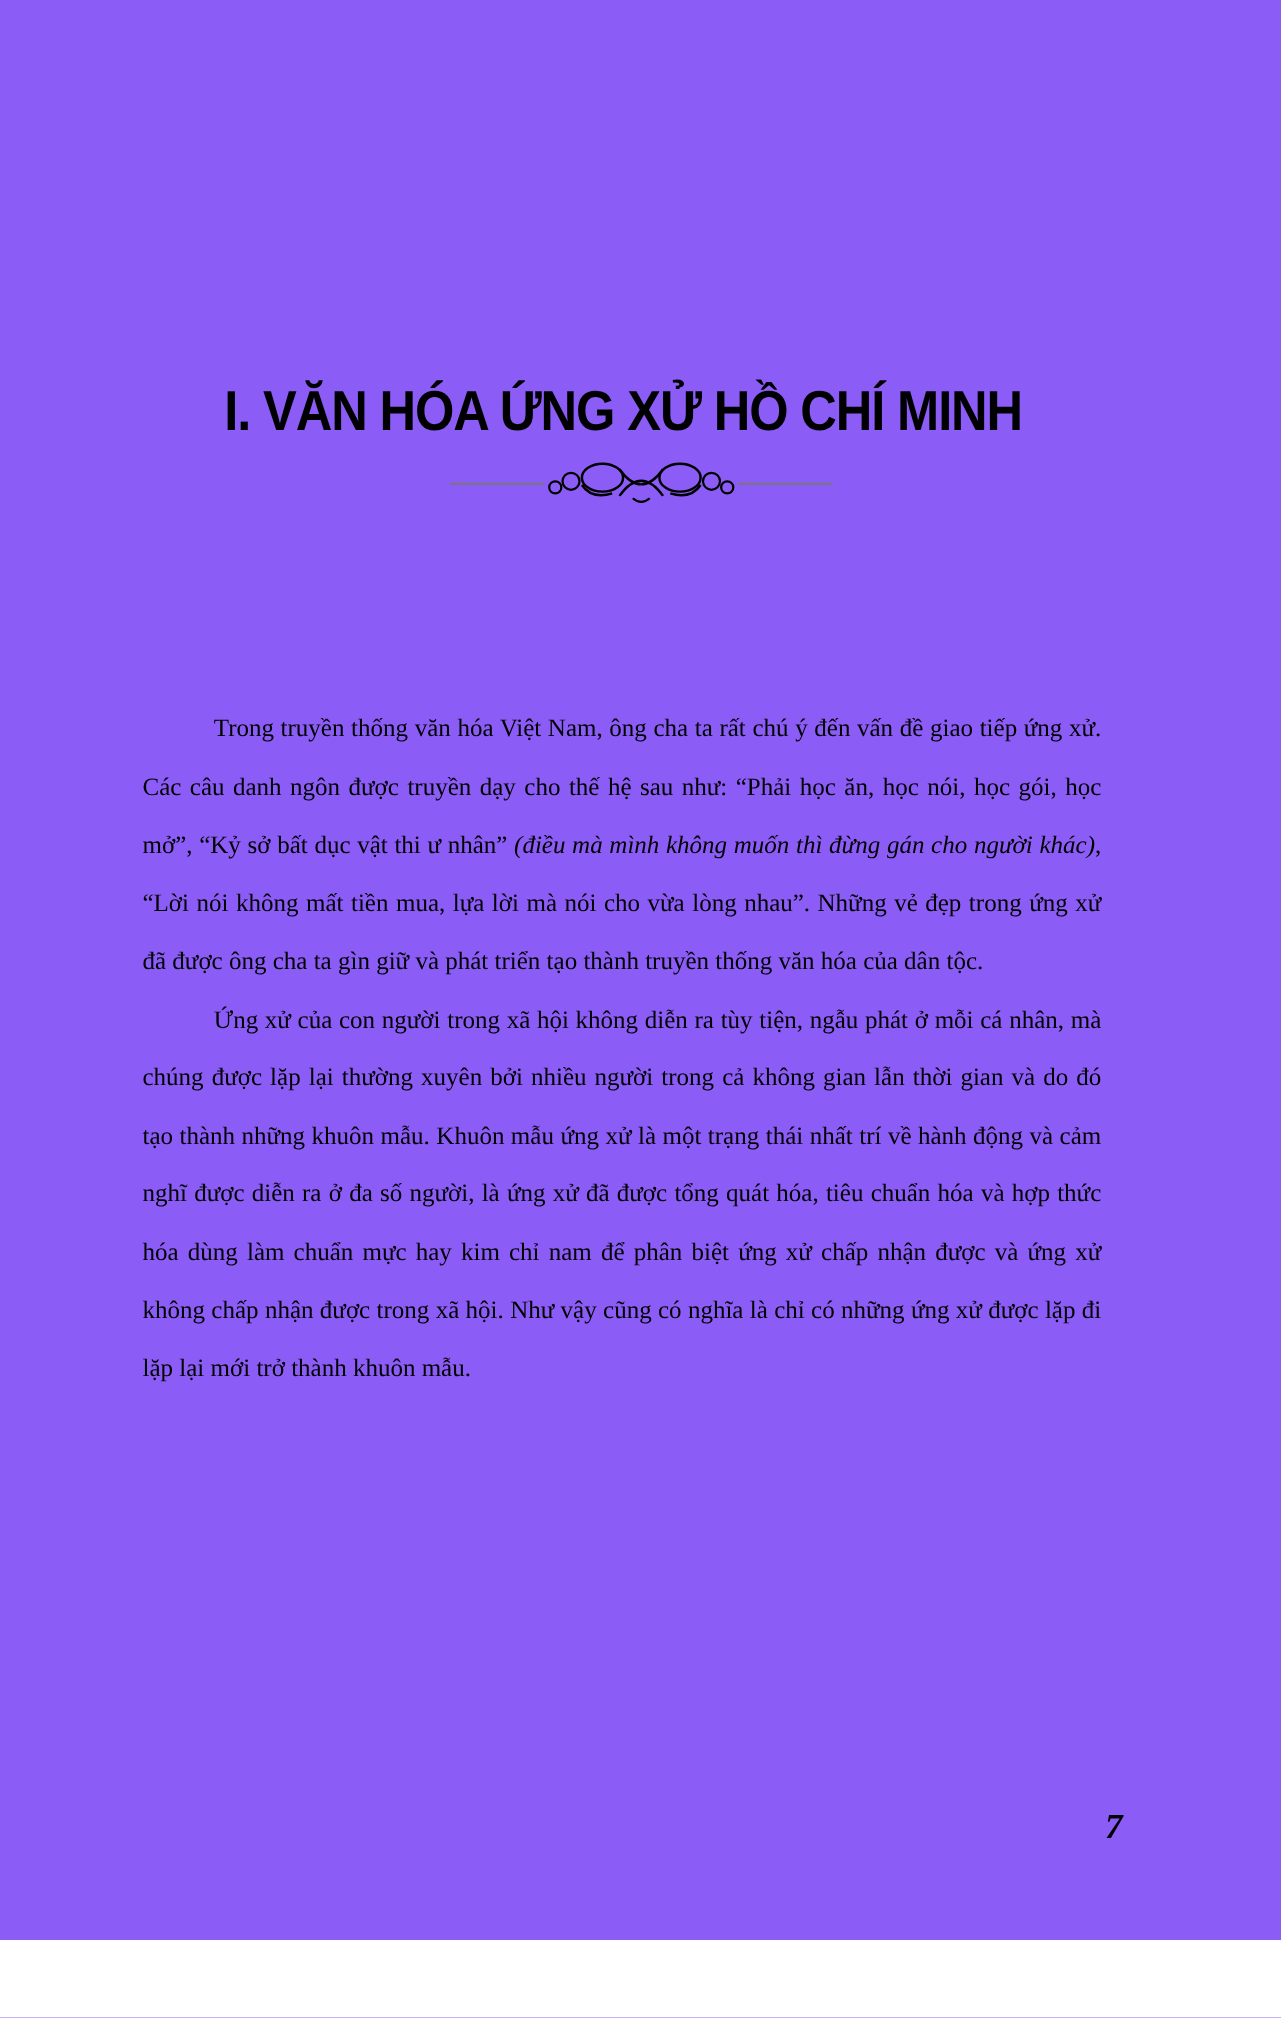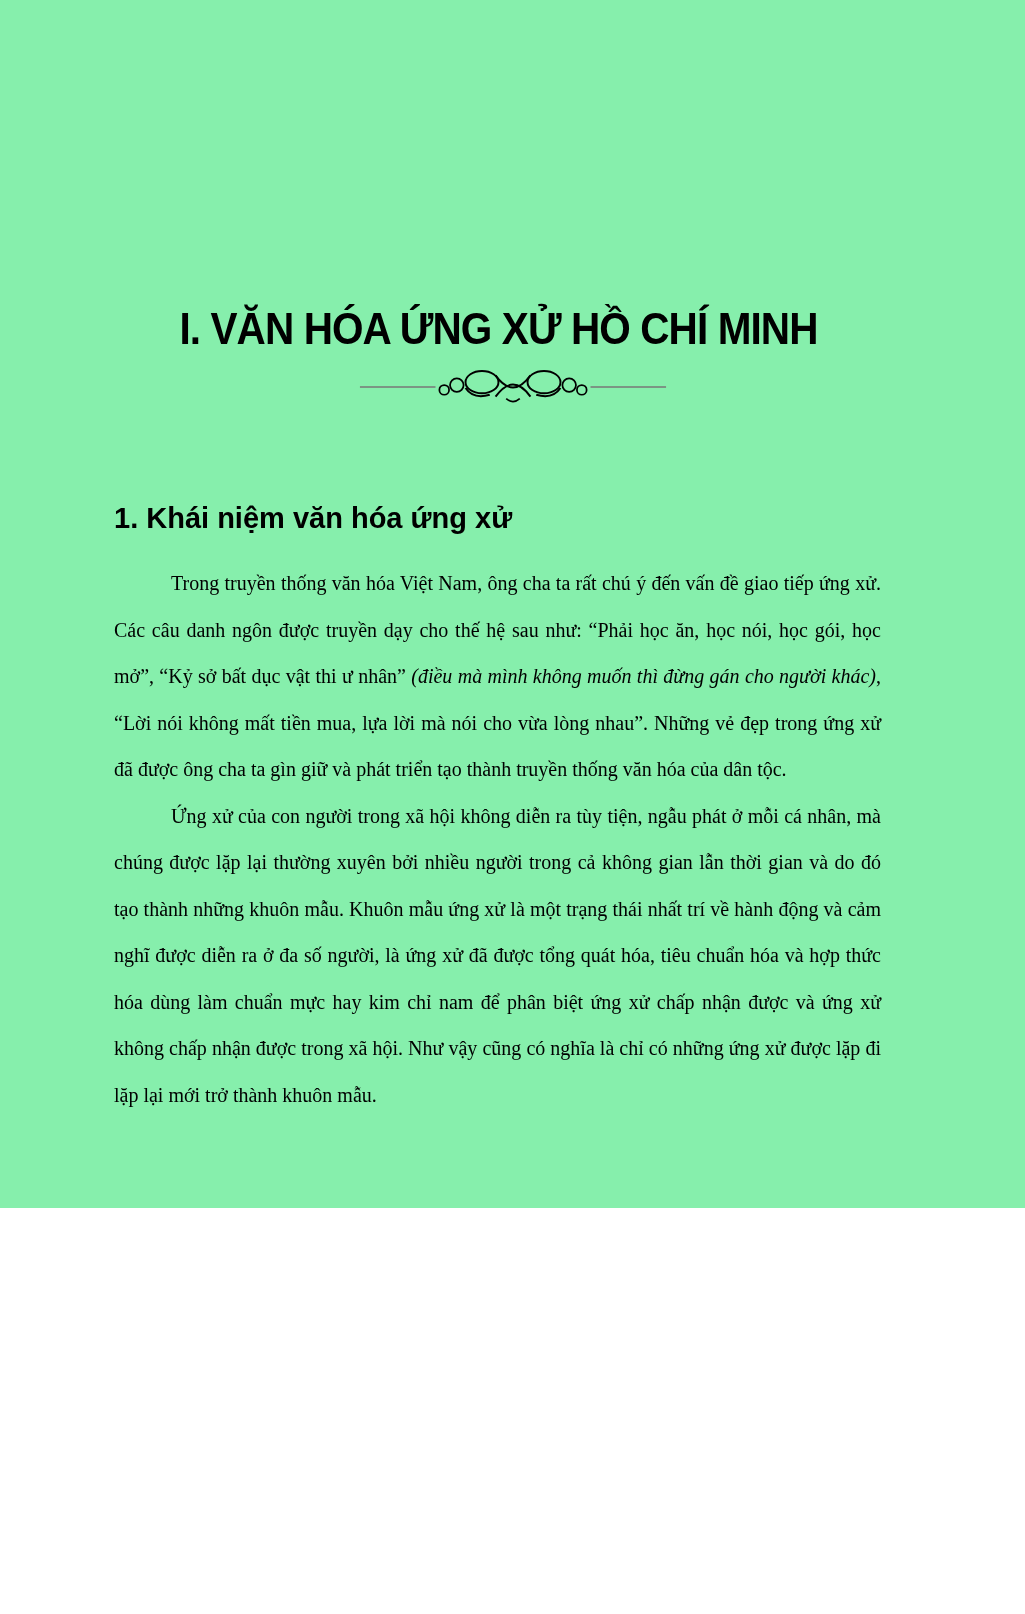--- a/index.html
+++ b/index.html
@@ -3,22 +3,22 @@
 <meta charset="utf-8">
 <style>
   html, body {
     margin: 0;
     padding: 0;
     background: #ffffff;
   }
   .page {
     position: relative;
     width: 1025px;
-    height: 1208px;
-    background: #86efac;
+    height: 1552px;
+    background: #8b5cf6;
     color: #000000;
     overflow: hidden;
     font-family: "Liberation Serif", serif;
   }
   .chapter-title {
     position: absolute;
     top: 303px;
     left: 115px;
     width: 767px;
     text-align: center;
@@ -103,21 +103,20 @@
       <path d="M 142 7 Q 160 32 178 7" fill="none" stroke="#000000" stroke-width="2"></path>
       <path d="M 142 29 Q 160 4 178 29" fill="none" stroke="#000000" stroke-width="2"></path>
       <path d="M 153 31 Q 160 37 167 31" fill="none" stroke="#000000" stroke-width="1.8"></path>
       <ellipse cx="192" cy="14" rx="17" ry="11.5" fill="none" stroke="#000000" stroke-width="2"></ellipse>
       <path d="M 209 20 Q 201 32 184 27" fill="none" stroke="#000000" stroke-width="2"></path>
       <circle cx="218" cy="17" r="7" fill="none" stroke="#000000" stroke-width="1.8"></circle>
       <circle cx="231" cy="22" r="5" fill="none" stroke="#000000" stroke-width="1.8"></circle>
     </svg>
   </div>
 
-  <div class="section-heading">1. Khái niệm văn hóa ứng xử</div>
 
   <div class="body-text">
     <p><span>Trong truyền thống văn hóa Việt Nam, ông cha ta rất chú ý đến vấn đề giao tiếp ứng xử. Các câu danh ngôn được truyền dạy cho thế hệ sau như: “Phải học ăn, học nói, học gói, học mở”, “Kỷ sở bất dục vật thi ư nhân” </span><span class="italic">(điều mà mình không muốn thì đừng gán cho người khác)</span><span>, “Lời nói không mất tiền mua, lựa lời mà nói cho vừa lòng nhau”. Những vẻ đẹp trong ứng xử đã được ông cha ta gìn giữ và phát triển tạo thành truyền thống văn hóa của dân tộc.</span></p>
     <p>Ứng xử của con người trong xã hội không diễn ra tùy tiện, ngẫu phát ở mỗi cá nhân, mà chúng được lặp lại thường xuyên bởi nhiều người trong cả không gian lẫn thời gian và do đó tạo thành những khuôn mẫu. Khuôn mẫu ứng xử là một trạng thái nhất trí về hành động và cảm nghĩ được diễn ra ở đa số người, là ứng xử đã được tổng quát hóa, tiêu chuẩn hóa và hợp thức hóa dùng làm chuẩn mực hay kim chỉ nam để phân biệt ứng xử chấp nhận được và ứng xử không chấp nhận được trong xã hội. Như vậy cũng có nghĩa là chỉ có những ứng xử được lặp đi lặp lại mới trở thành khuôn mẫu.</p>
   </div>
 
   <div class="page-number">7</div>
 
 </div>
 

